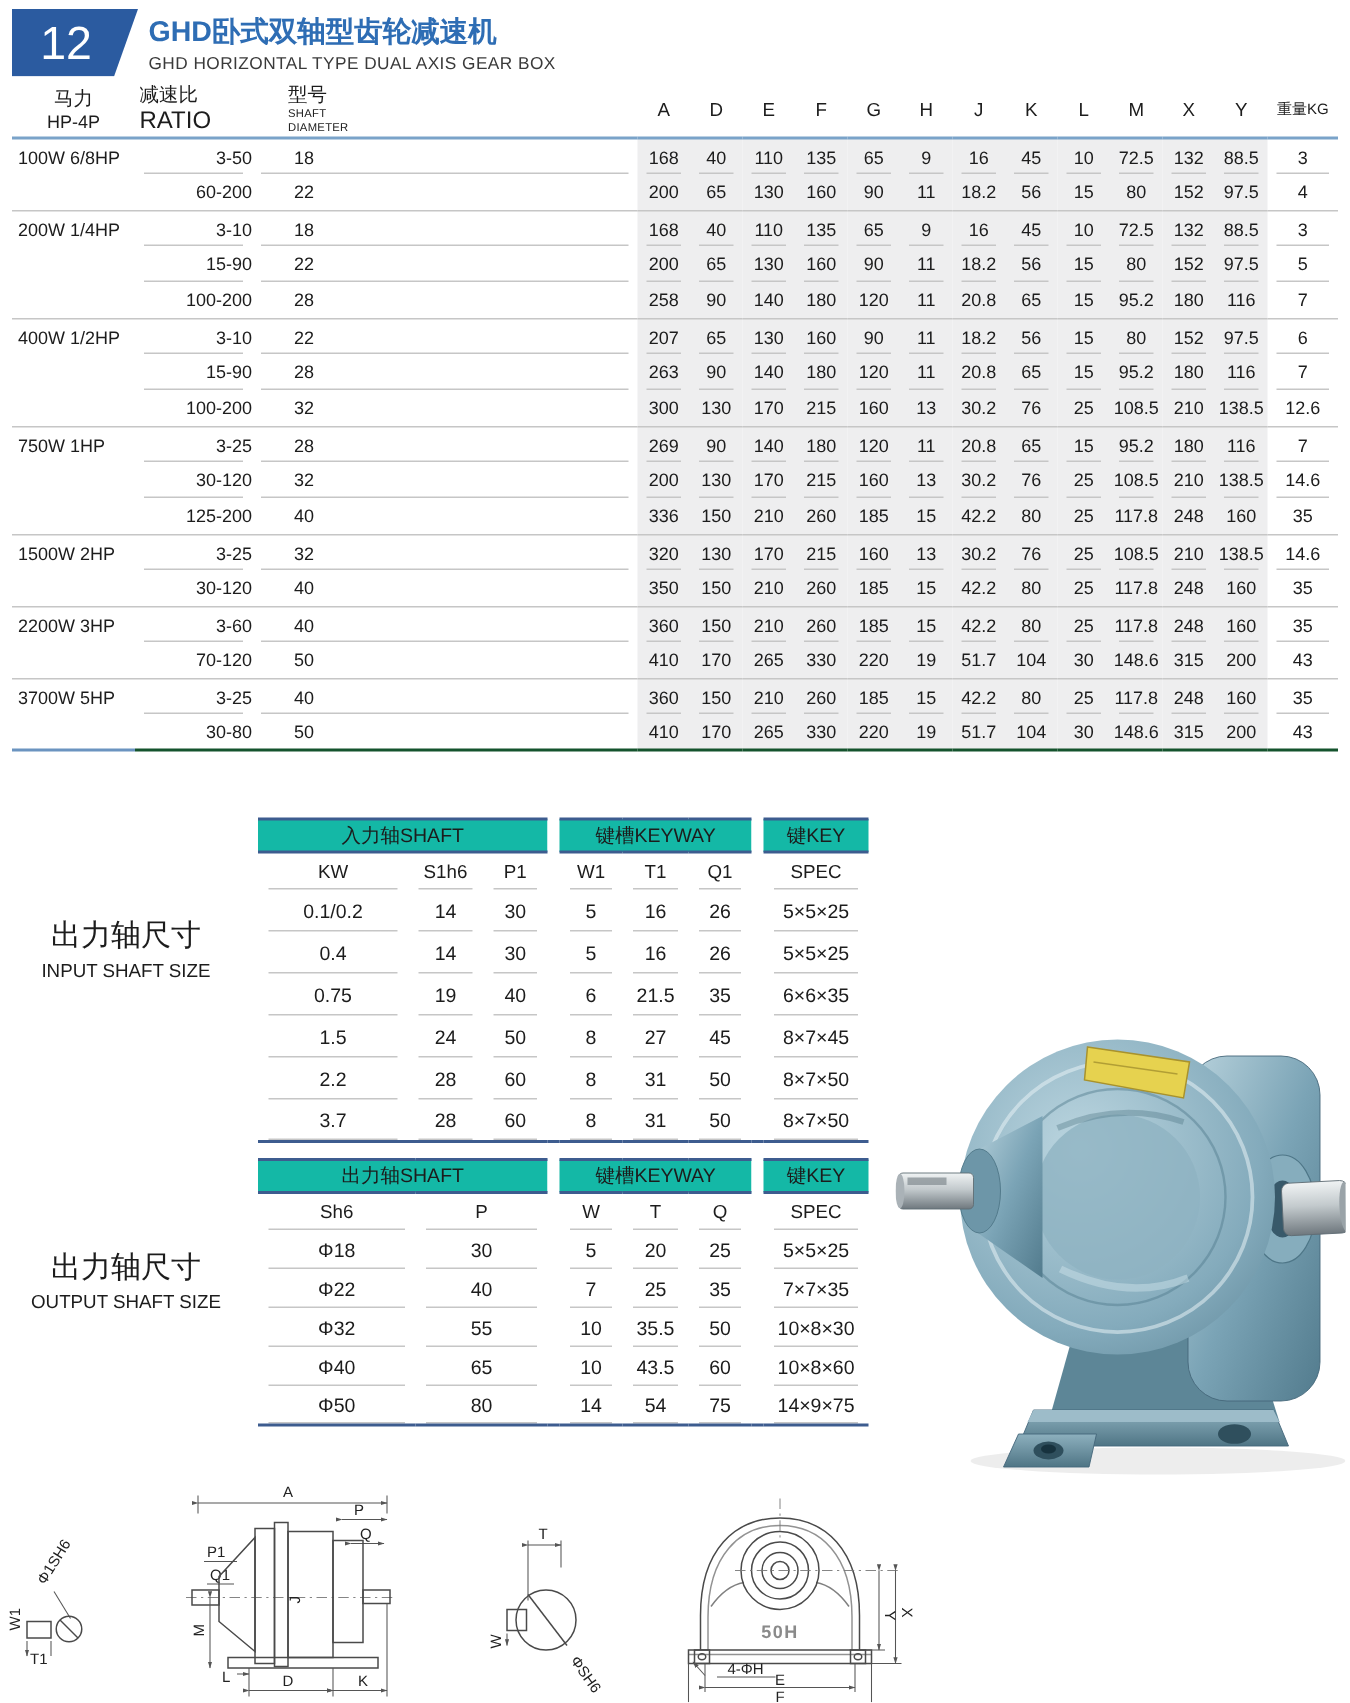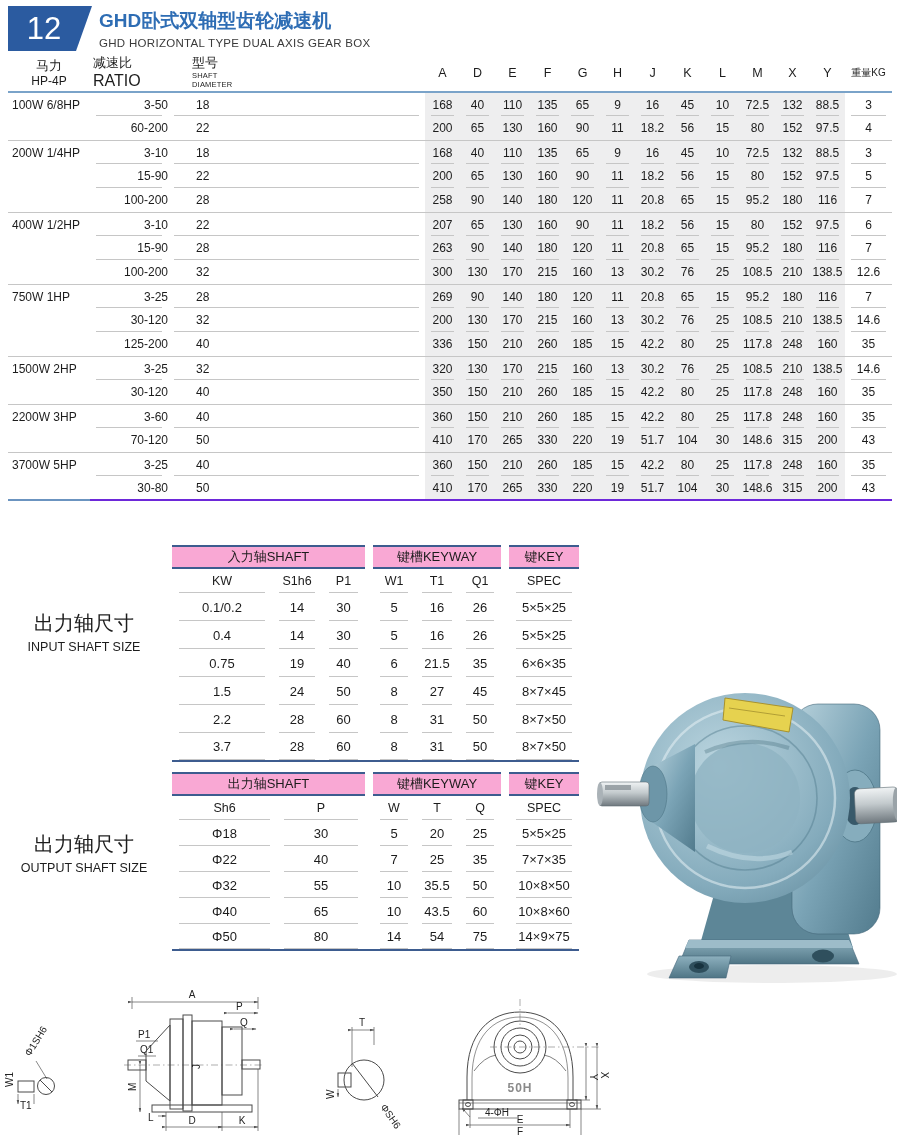--- a/index.html
+++ b/index.html
@@ -33,26 +33,26 @@
 table.main .hp{vertical-align:top;padding:5px 0 0 4px;text-align:left;white-space:nowrap;
   border-bottom:1px solid #c6c6c6;background:#fff}
 table.main .ratio{text-align:right;padding-left:3px}
 table.main .shaft{text-align:left;padding-left:28px}
 table.main .dim{text-align:center;background-color:#eeeeef}
 table.main .wt{text-align:center}
 table.main tbody tr:not(.gend) td:not(.hp){
   background-image:linear-gradient(#c6c6c6,#c6c6c6);
   background-size:calc(100% - 12px) 1px;background-repeat:no-repeat;background-position:center bottom}
 table.main tbody tr.gend td{border-bottom:1px solid #c6c6c6}
-table.main tbody tr.tend td{border-bottom:2px solid #6d28d9}
+table.main tbody tr.tend td{border-bottom:2px solid #14532d}
 
 
 table.sub{position:absolute;border-collapse:collapse;table-layout:fixed;font-size:13px;
   border-bottom:2px solid #3d5c8f}
-table.sub th.grp{background:#f9a8d4;border-top:2px solid #3d5c8f;border-bottom:2px solid #3d5c8f;
+table.sub th.grp{background:#14b8a6;border-top:2px solid #3d5c8f;border-bottom:2px solid #3d5c8f;
   font-weight:normal;font-size:13px;height:22px}
 table.sub td.gap{border:none;background:#fff}
 table.sub tr.ch td{height:25px;text-align:center;font-size:12.5px}
 table.sub tbody td{height:28px;text-align:center}
 #output-table tbody td{height:26px}
 table.sub tr.ch td:not(.gap),table.sub tbody td:not(.gap){
   background-image:linear-gradient(#c6c6c6,#c6c6c6);
   background-size:calc(100% - 14px) 1px;background-repeat:no-repeat;background-position:center bottom}
 #input-table{left:172px;top:545px;width:407px}
 #output-table{left:172px;top:772px;width:407px}
@@ -597,21 +597,21 @@
           <td>7×7×35</td>
         </tr>
         <tr>
           <td>Φ32</td>
           <td>55</td>
           <td class="gap"></td>
           <td>10</td>
           <td>35.5</td>
           <td>50</td>
           <td class="gap"></td>
-          <td>10×8×50</td>
+          <td>10×8×30</td>
         </tr>
         <tr>
           <td>Φ40</td>
           <td>65</td>
           <td class="gap"></td>
           <td>10</td>
           <td>43.5</td>
           <td>60</td>
           <td class="gap"></td>
           <td>10×8×60</td>

